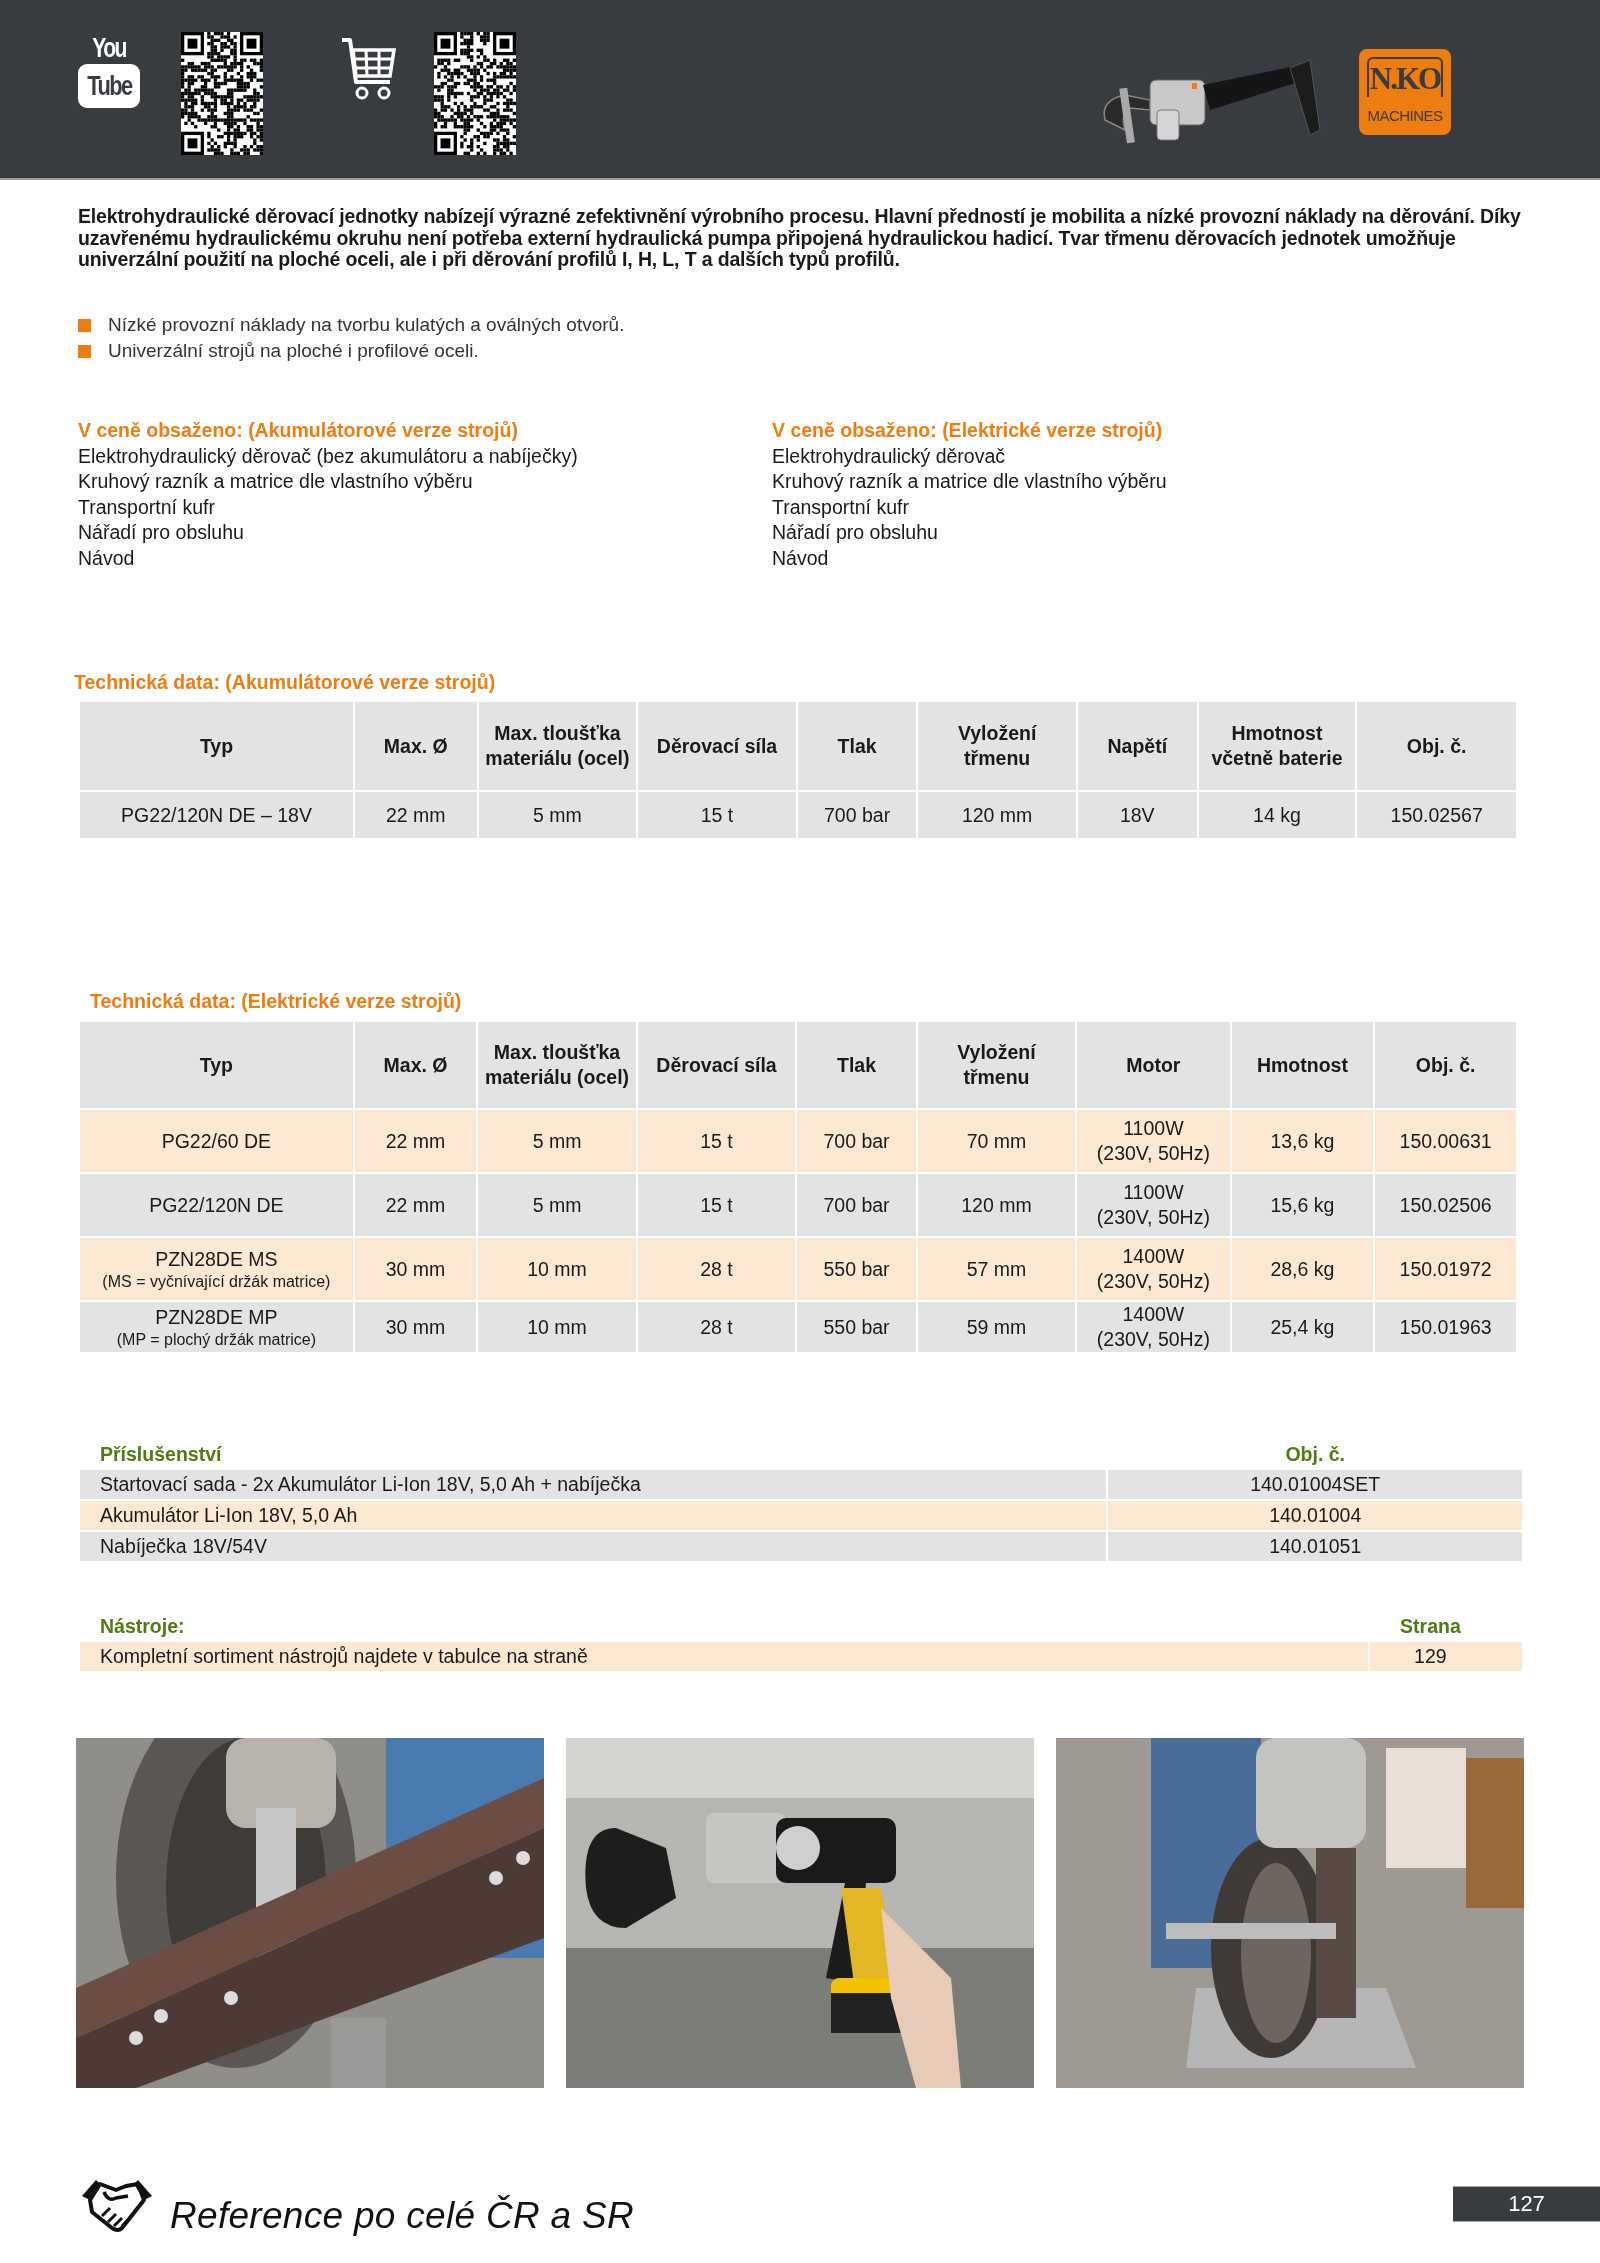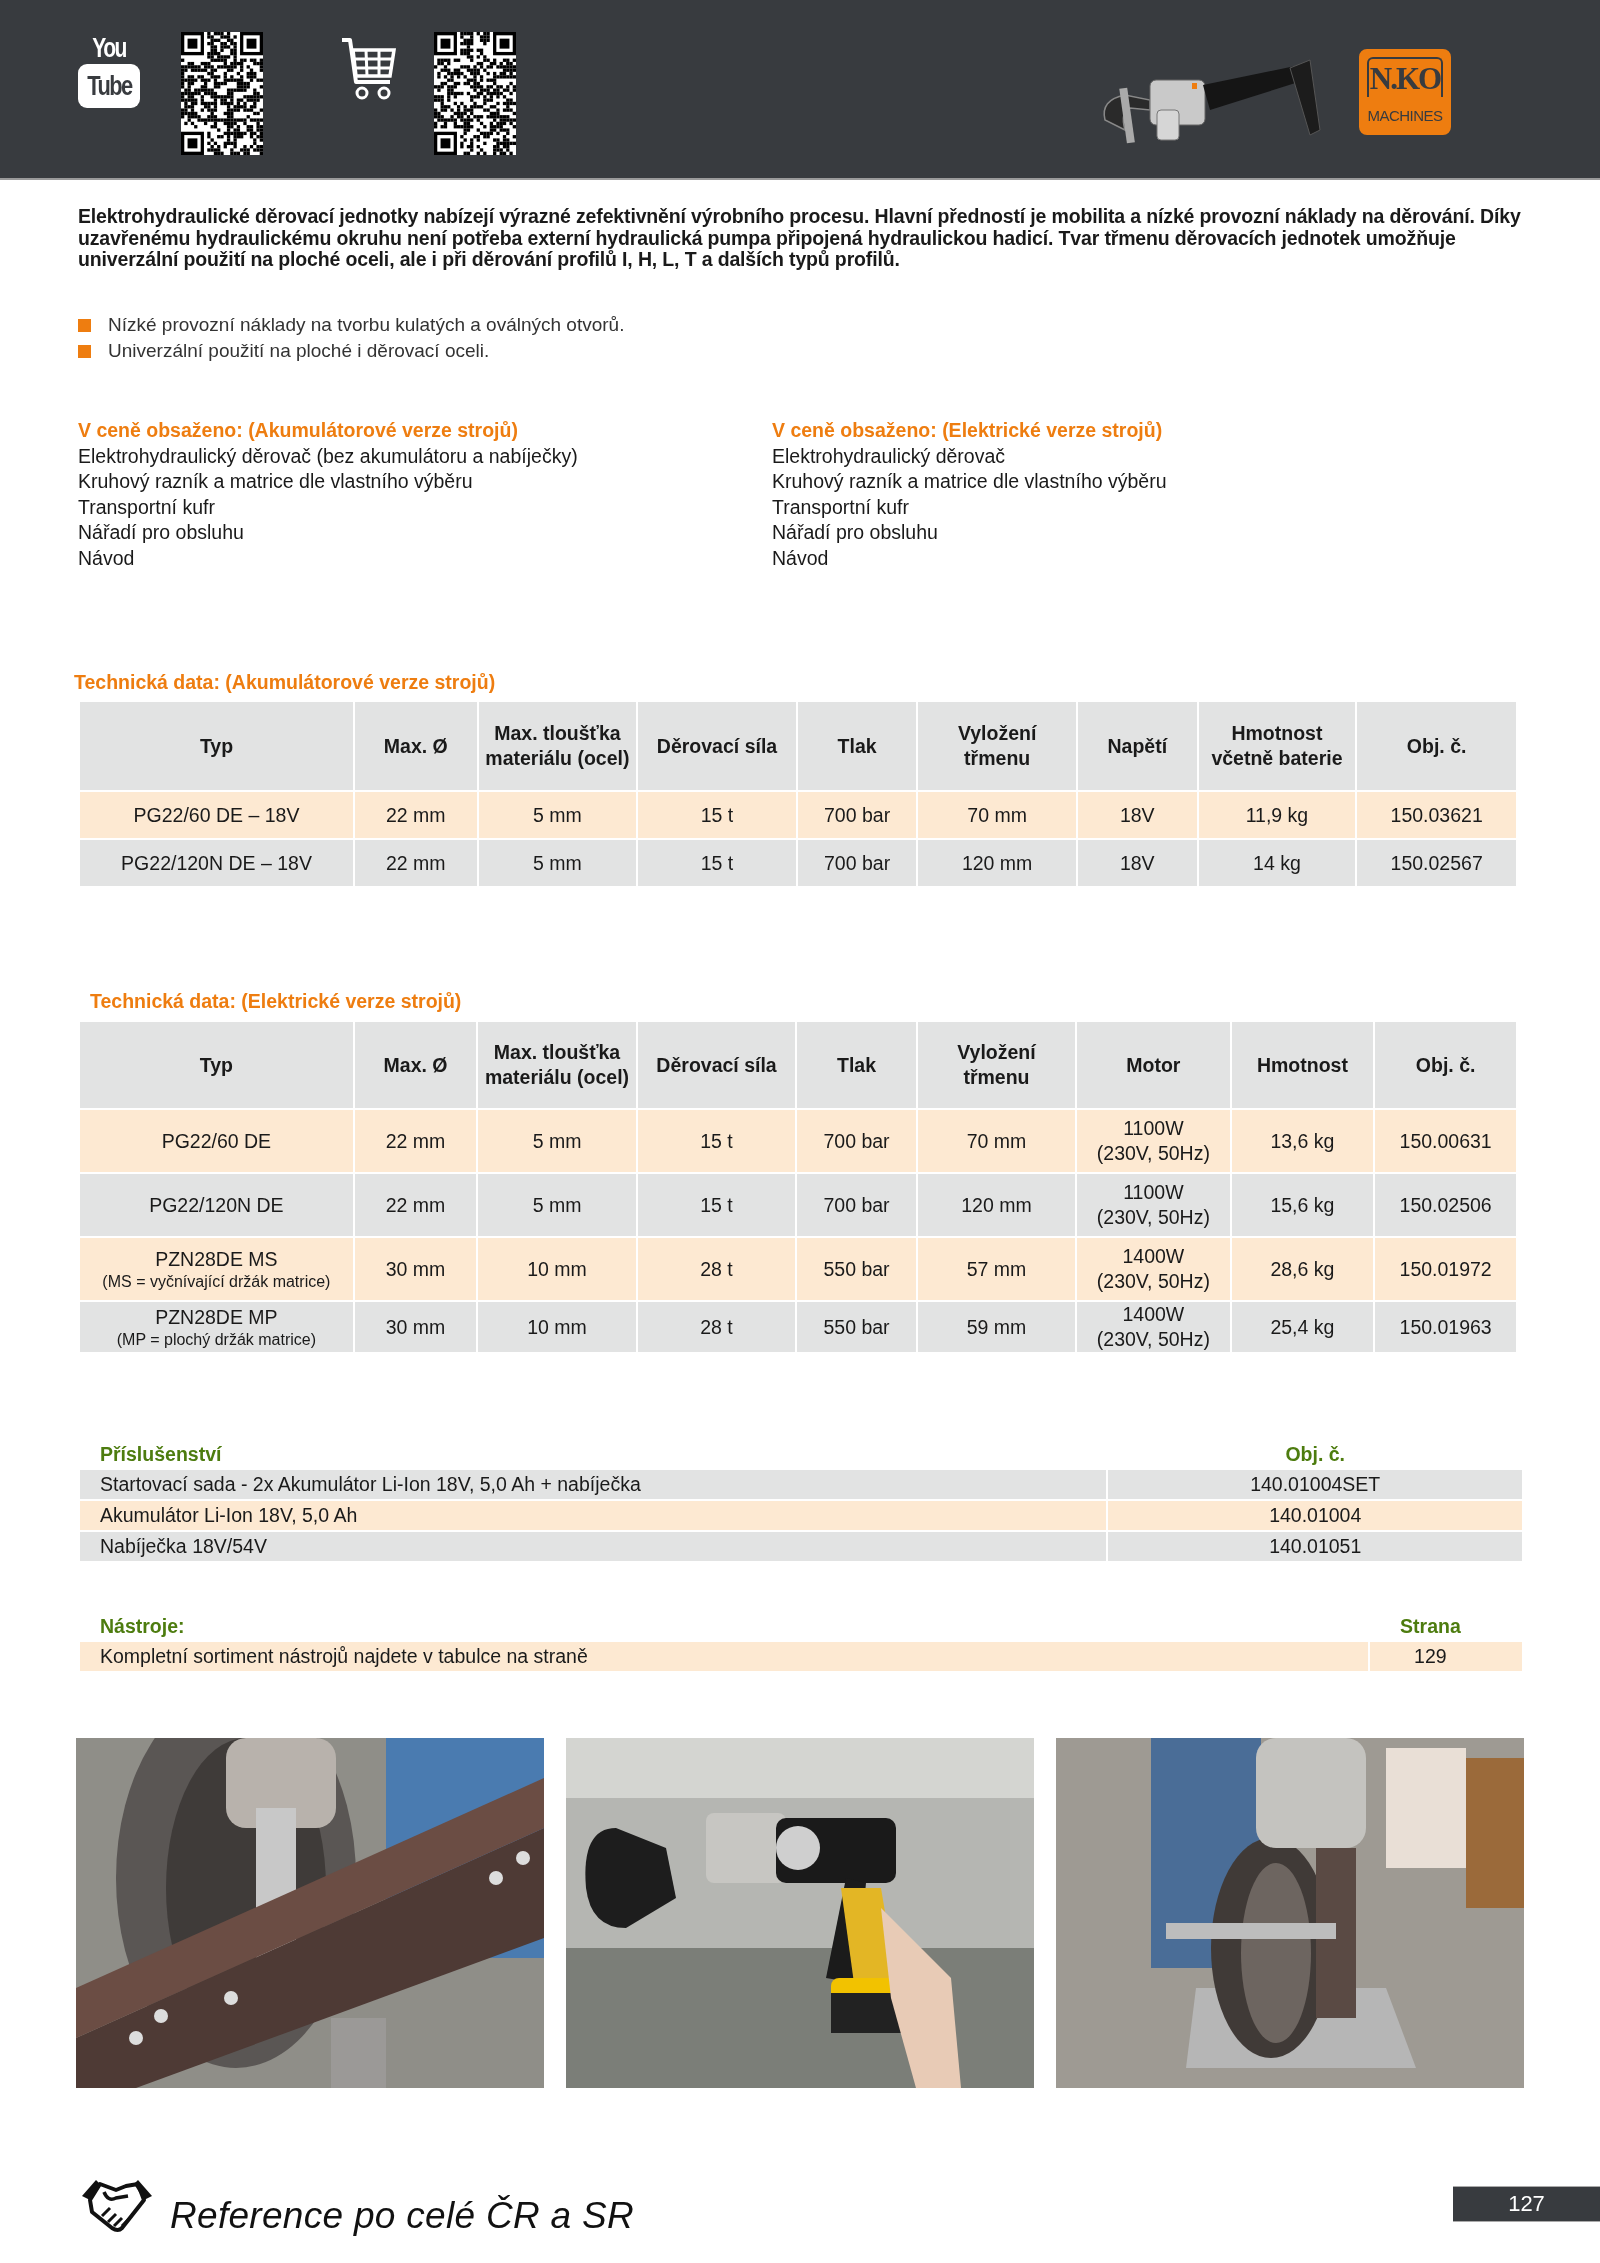--- a/index.html
+++ b/index.html
@@ -888,21 +888,21 @@
 
 <div class="intro">Elektrohydraulické děrovací jednotky nabízejí výrazné zefektivnění výrobního procesu. Hlavní předností je mobilita a nízké provozní náklady na děrování. Díky uzavřenému hydraulickému okruhu není potřeba externí hydraulická pumpa připojená hydraulickou hadicí. Tvar třmenu děrovacích jednotek umožňuje univerzální použití na ploché oceli, ale i při děrování profilů I, H, L, T a dalších typů profilů.</div>
 
 <div class="bullets">
   <div class="b">
       <span class="sq"></span>
       <span>Nízké provozní náklady na tvorbu kulatých a oválných otvorů.</span>
     </div>
   <div class="b">
       <span class="sq"></span>
-      <span>Univerzální použití na ploché i děrovací oceli.</span>
+      <span>Univerzální strojů na ploché i profilové oceli.</span>
     </div>
 </div>
 
 <div class="incl incl-l">
   <div class="t">V ceně obsaženo: (Akumulátorové verze strojů)</div>
   <div>Elektrohydraulický děrovač (bez akumulátoru a nabíječky)</div>
   <div>Kruhový razník a matrice dle vlastního výběru</div>
   <div>Transportní kufr</div>
   <div>Nářadí pro obsluhu</div>
   <div>Návod</div>
@@ -936,31 +936,20 @@
       <th>Max. tloušťka materiálu (ocel)</th>
       <th>Děrovací síla</th>
       <th>Tlak</th>
       <th>Vyložení třmenu</th>
       <th>Napětí</th>
       <th>Hmotnost včetně baterie</th>
       <th>Obj. č.</th>
     </tr>
   </thead>
   <tbody id="spec-battery-body">
-      <tr class="o" style="height: 46px;">
-        <td>PG22/60 DE – 18V</td>
-        <td>22 mm</td>
-        <td>5 mm</td>
-        <td>15 t</td>
-        <td>700 bar</td>
-        <td>70 mm</td>
-        <td>18V</td>
-        <td>11,9 kg</td>
-        <td>150.03621</td>
-      </tr>
       <tr class="g" style="height: 46px;">
         <td>PG22/120N DE – 18V</td>
         <td>22 mm</td>
         <td>5 mm</td>
         <td>15 t</td>
         <td>700 bar</td>
         <td>120 mm</td>
         <td>18V</td>
         <td>14 kg</td>
         <td>150.02567</td>

